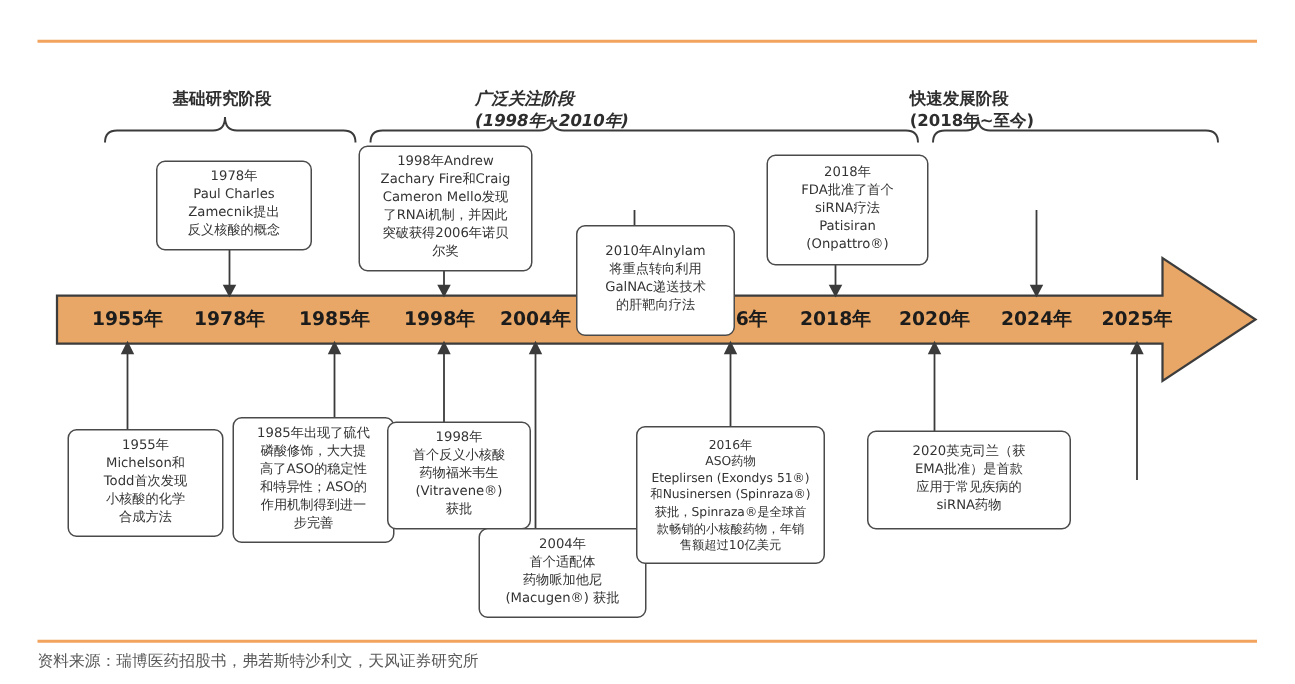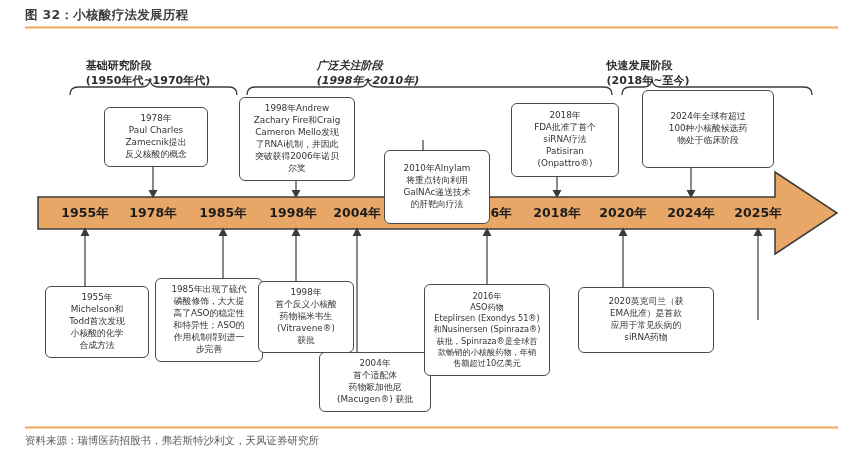--- a/index.html
+++ b/index.html
@@ -40,21 +40,20 @@
   #box-l{left:704px;top:287px;width:108px;min-height:54px;}
   .source{
     position:absolute;left:25px;top:434px;font-size:10.5px;color:#595959;white-space:nowrap;
   }
 </style>
 </head>
 <body>
 
 <div class="canvas">
 
-  <div class="fig-title">图 32：小核酸疗法发展历程</div>
 
   <svg class="gfx" width="863" height="456" viewBox="0 0 863 456">
 
     <line x1="25" y1="27.5" x2="838" y2="27.5" stroke-width="2" stroke="#F2A35E"></line>
     <line x1="25" y1="427.5" x2="838" y2="427.5" stroke-width="2" stroke="#F2A35E"></line>
 
     <g stroke="#3b3b3b" stroke-width="1.3" fill="none">
       <path d="M70,95 Q70,87 78,87 L142,87 Q150,87 150,78 Q150,87 158,87 L229,87 Q237,87 237,95"></path>
       <path d="M247,95 Q247,87 255,87 L360,87 Q368,87 368,78 Q368,87 376,87 L604,87 Q612,87 612,95"></path>
       <path d="M622,95 Q622,87 630,87 L644,87 Q652,87 652,78 Q652,87 660,87 L804,87 Q812,87 812,95"></path>
@@ -88,21 +87,20 @@
       <polygon points="483.5,235.5 490.5,235.5 487,228.5"></polygon>
       <line x1="623" y1="234" x2="623" y2="320"></line>
       <polygon points="619.5,235.5 626.5,235.5 623,228.5"></polygon>
       <line x1="758" y1="234" x2="758" y2="320"></line>
       <polygon points="754.5,235.5 761.5,235.5 758,228.5"></polygon>
     </g>
   </svg>
 
   <div class="phase" style="left:148px;">
     <div>基础研究阶段</div>
-    <div>(1950年代~1970年代)</div>
   </div>
   <div class="phase" style="left:368px;font-style:italic;">
     <div>广泛关注阶段</div>
     <div>(1998年~2010年)</div>
   </div>
   <div class="phase" style="left:648px;">
     <div>快速发展阶段</div>
     <div>(2018年~至今)</div>
   </div>
 
@@ -130,23 +128,20 @@
 尔奖</div>
   <div class="evbox" id="box-c">2010年Alnylam
 将重点转向利用
 GalNAc递送技术
 的肝靶向疗法</div>
   <div class="evbox" id="box-d">2018年
 FDA批准了首个
 siRNA疗法
 Patisiran
 (Onpattro®)</div>
-  <div class="evbox" id="box-e">2024年全球有超过
-100种小核酸候选药
-物处于临床阶段</div>
 
   <div class="evbox" id="box-f">1955年
 Michelson和
 Todd首次发现
 小核酸的化学
 合成方法</div>
   <div class="evbox" id="box-g">1985年出现了硫代
 磷酸修饰，大大提
 高了ASO的稳定性
 和特异性；ASO的

